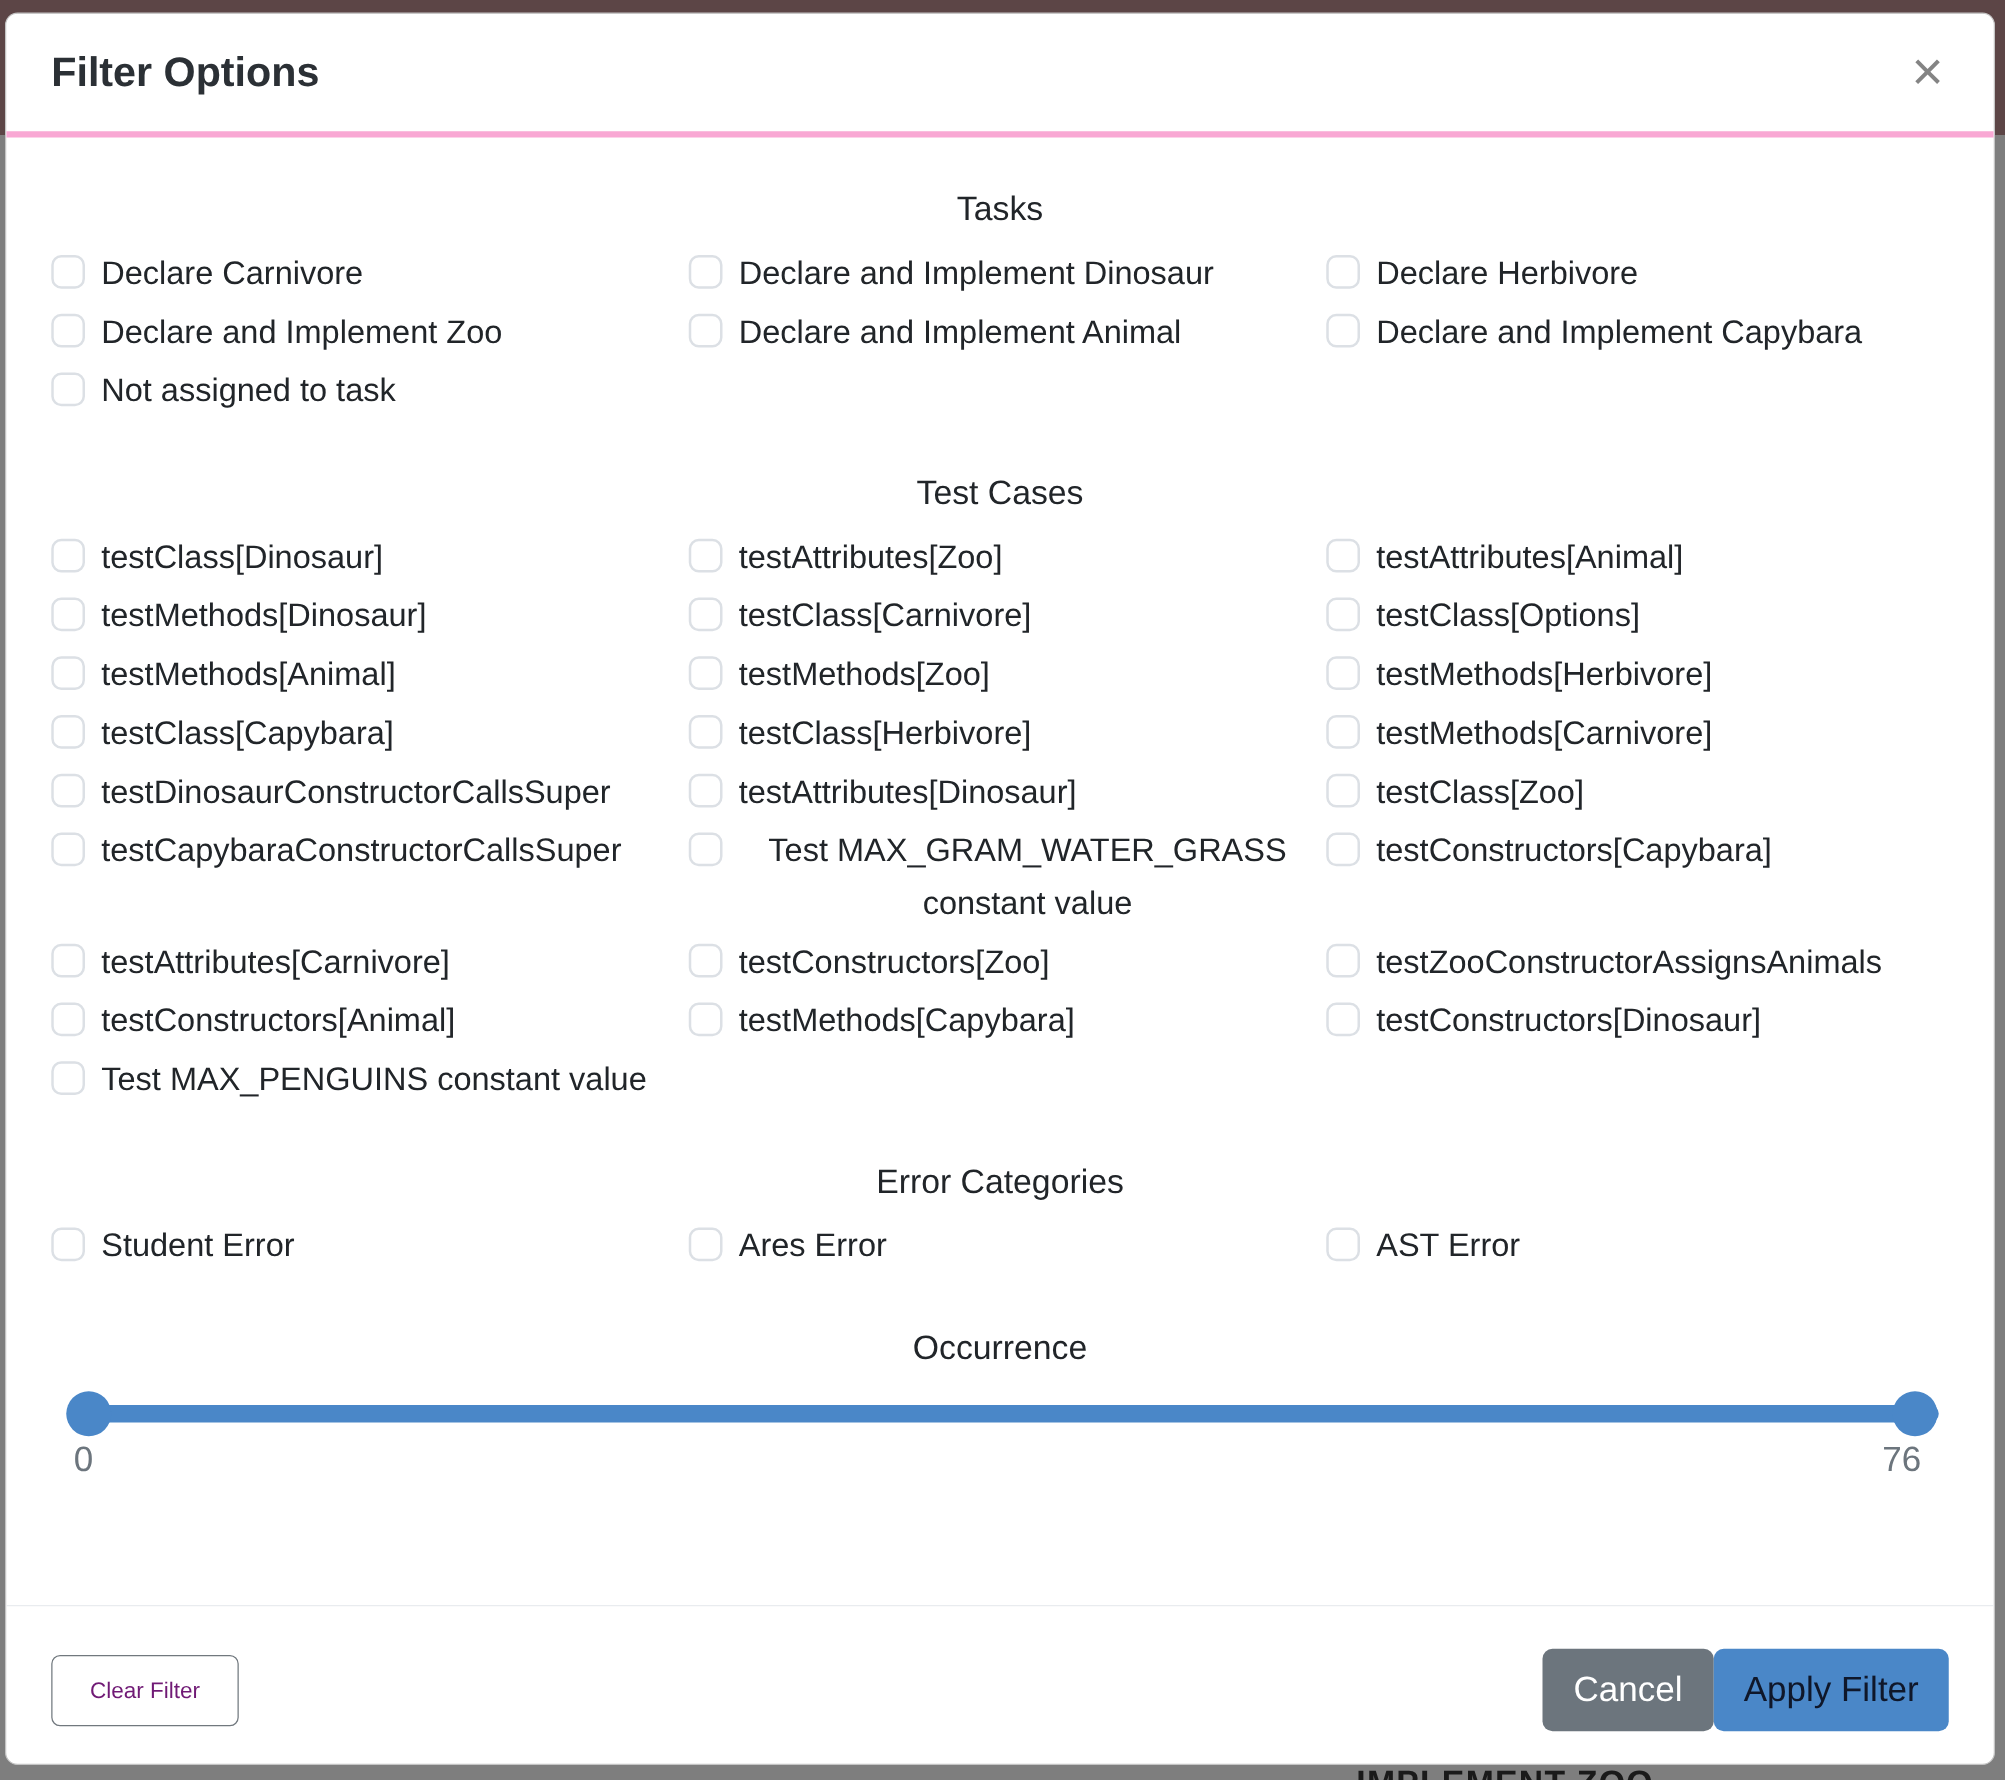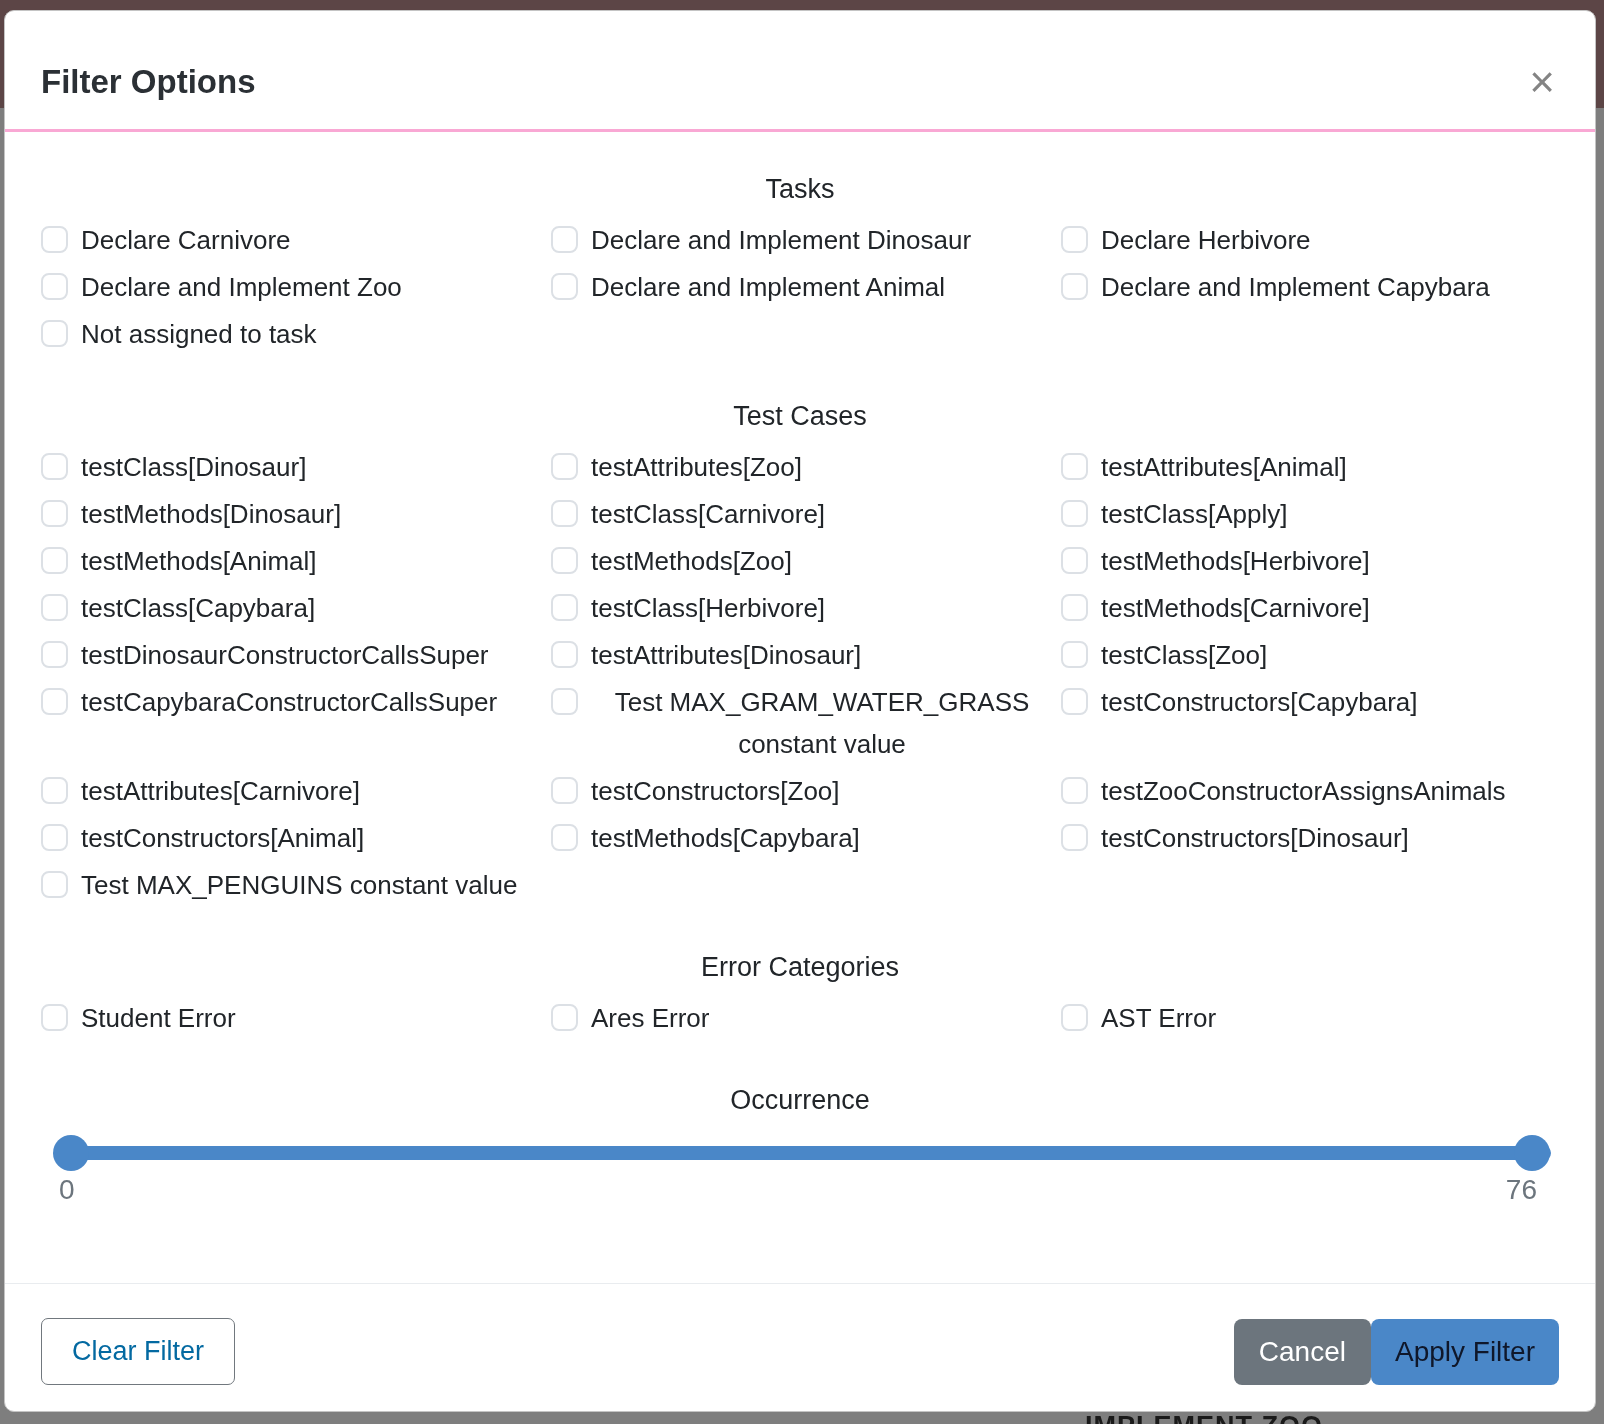--- a/index.html
+++ b/index.html
@@ -36,22 +36,21 @@
     display: flex;
     flex-direction: column;
     overflow: hidden;
   }
   .modal-header {
     flex: none;
     display: flex;
     align-items: center;
     justify-content: space-between;
     padding: 28px 36px;
-    border-bottom: 3px solid #f9a8d4;
-    margin-top: 24px;
+    border-bottom: 5px solid #f9a8d4;
   }
   .modal-title {
     font-size: 33px;
     font-weight: 700;
     color: #2b3035;
   }
   .close-btn {
     background: none;
     border: none;
     font-size: 44px;
@@ -139,25 +138,25 @@
   }
   .btn {
     font-family: "Liberation Sans", sans-serif;
     font-size: 28px;
     border-radius: 8px;
     cursor: pointer;
     border: none;
   }
   .btn-clear {
     background: #ffffff;
-    color: #0369a1;
+    color: #701a75;
     border: 1px solid #71787e;
     border-radius: 7px;
     padding: 17px 30px;
-    font-size: 27px;
+    font-size: 18px;
   }
   .footer-right { display: flex; }
   .btn-cancel {
     background: #6c757d;
     color: #ffffff;
     padding: 17px 25px;
   }
   .btn-apply {
     background: #4a87c8;
     color: #0f172a;
@@ -231,21 +230,21 @@
           <label class="check-item">
             <span class="checkbox"></span>
             <span>testMethods[Dinosaur]</span>
           </label>
           <label class="check-item">
             <span class="checkbox"></span>
             <span>testClass[Carnivore]</span>
           </label>
           <label class="check-item">
             <span class="checkbox"></span>
-            <span>testClass[Apply]</span>
+            <span>testClass[Options]</span>
           </label>
           <label class="check-item">
             <span class="checkbox"></span>
             <span>testMethods[Animal]</span>
           </label>
           <label class="check-item">
             <span class="checkbox"></span>
             <span>testMethods[Zoo]</span>
           </label>
           <label class="check-item">

